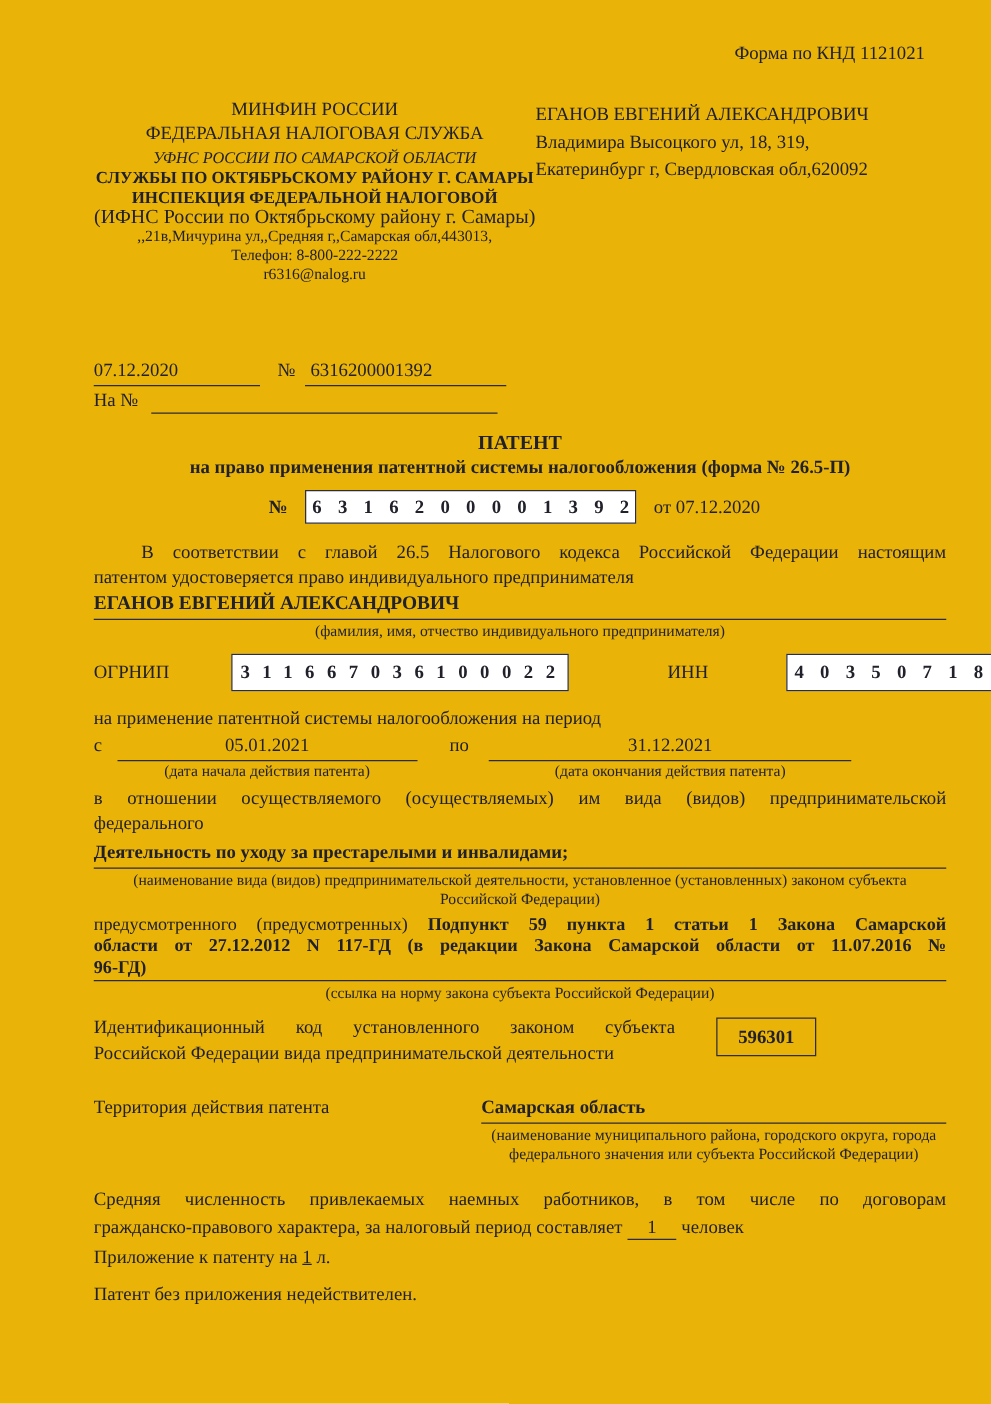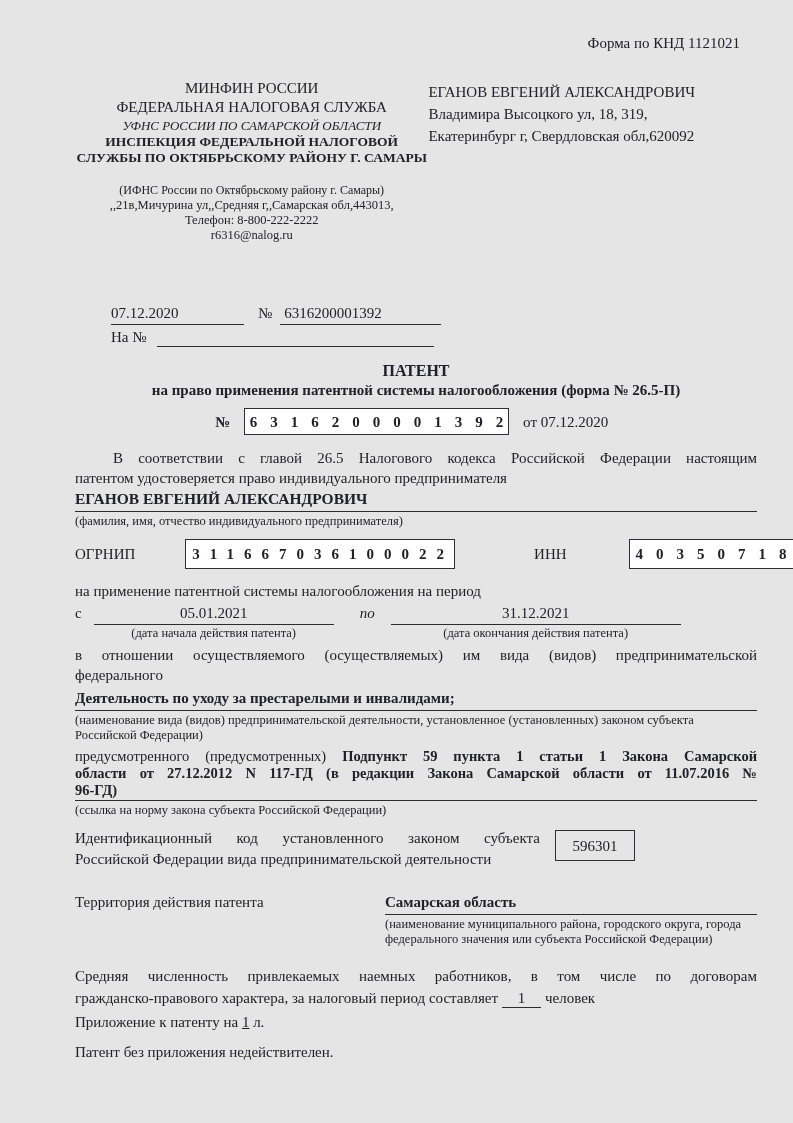--- a/index.html
+++ b/index.html
@@ -1,42 +1,42 @@
 <!DOCTYPE html>
 <html lang="ru"><head>
 <meta charset="utf-8">
 <style>
   html,body{margin:0;padding:0;background:#fff;}
   .page{
     position:relative; width:793px; height:1123px; margin:0 auto;
     box-sizing:border-box; padding:33px 36px 0 75px; overflow:hidden;
-    background:#e5e5e5; color:#21212b;
+    background:#eab308; color:#21212b;
     font-family:"Liberation Serif","DejaVu Serif",serif;
     font-size:15px; line-height:20px;
   }
   .b{font-weight:700;}
-  .center{text-align:left;}
+  .center{text-align:center;}
   .caption{font-size:12.5px; line-height:15px; color:#23232d;}
   .stretch{text-align:justify; text-align-last:justify;}
 
   
   .knd{text-align:right; margin-right:17px; font-size:15px;}
 
   
   .header-row{display:flex; margin-top:26px;}
   .org{width:355px; text-align:center;}
   .org-l1{font-size:15px; line-height:19px;}
   .org-l3{font-size:13px; line-height:17px;font-style:italic;}
   .org-b{font-size:13.5px; line-height:16px; font-weight:700;}
-  .org-s{font-size:12px; line-height:16px;margin-top:16px;}
+  .org-s{font-size:16px; line-height:16px;}
   .org-a{font-size:12.5px; line-height:15px;}
   .recipient{width:330px; font-size:15px; line-height:22px; padding-top:2px;}
 
   
-  .ref{margin-top:60px;margin-left:36px;}
+  .ref{margin-top:60px;}
   .ref-r1{display:flex; align-items:baseline;}
   .ref-date{display:inline-block; width:133px; border-bottom:1px solid #2b2b33; padding-bottom:1px;}
   .ref-no{margin-left:14px;}
   .ref-num{display:inline-block; width:157px; border-bottom:1px solid #2b2b33; margin-left:8px; padding-bottom:1px; padding-left:4px;}
   .ref-r2{display:flex; align-items:flex-end; margin-top:2px;}
   .ref-blank{display:inline-block; width:277px; border-bottom:1px solid #2b2b33; margin-left:10px; height:17px;}
 
   
   .title{text-align:center; font-weight:700; font-size:16px; margin-top:14px; line-height:20px;}
   .subtitle{text-align:center; font-weight:700; font-size:15px; line-height:19px;}
@@ -60,40 +60,40 @@
   .code-label{flex:0 0 auto;}
   .ogrnip-box{width:275px; height:30px; margin-left:6px; letter-spacing:10px; padding-left:6px; box-sizing:border-box;}
   .inn-label{margin-left:35px;}
   .inn-box{width:247px; height:30px; margin-left:18px; letter-spacing:13px; padding-left:13px; box-sizing:border-box;}
 
   
   .period-intro{margin-top:12px;}
   .period{display:flex; align-items:flex-start; margin-top:2px;}
   .p-cell{display:inline-flex; flex-direction:column; text-align:center;}
   .c1{width:240px; margin-left:12px;}
-  .p-to{margin-left:26px;font-style:italic;}
+  .p-to{margin-left:26px;}
   .c2{width:290px; margin-left:16px;}
   .p-date{border-bottom:1px solid #2b2b33; padding-bottom:1px;}
   .p-cap{margin-top:1px;}
 
   
   .actintro{margin-top:4px; line-height:20px;}
   .activity{font-weight:700; border-bottom:1.6px solid #2b2b33; padding-bottom:2px; margin-top:3px;}
   .act-cap{margin-top:2px;}
 
   
   .law{margin-top:5px; font-size:14.5px; line-height:17px; border-bottom:1.6px solid #2b2b33; padding-bottom:1px;}
   .law-cap{margin-top:2px;}
 
   
   .idrow{display:flex; align-items:flex-start; margin-top:10px;}
   .idlabel{width:465px; line-height:21px;}
   .idbox{
     display:inline-flex; align-items:center; justify-content:center;
-    width:78px; height:29px; border:1.6px solid #2e2e36; font-weight:400; margin-left:15px; margin-top:2px;text-align:right;
+    width:78px; height:29px; border:1.6px solid #2e2e36; font-weight:700; margin-left:33px; margin-top:2px;text-align:right;
   }
 
   
   .terr{display:flex; align-items:flex-start; margin-top:22px;}
   .terr-label{width:310px;}
   .terr-wrap{flex:1;}
   .terr-value{font-weight:700; border-bottom:1.6px solid #2b2b33; padding-bottom:2px;}
   .terr-cap{margin-top:2px;}
 
   
@@ -108,22 +108,22 @@
 
 <div class="page">
 
   <div class="knd">Форма по КНД 1121021</div>
 
   <div class="header-row">
     <div class="org">
       <div class="org-l1">МИНФИН РОССИИ</div>
       <div class="org-l1">ФЕДЕРАЛЬНАЯ НАЛОГОВАЯ СЛУЖБА</div>
       <div class="org-l3">УФНС РОССИИ ПО САМАРСКОЙ ОБЛАСТИ</div>
+      <div class="org-b">СЛУЖБЫ ПО ОКТЯБРЬСКОМУ РАЙОНУ Г. САМАРЫ</div>
       <div class="org-b">ИНСПЕКЦИЯ ФЕДЕРАЛЬНОЙ НАЛОГОВОЙ</div>
-      <div class="org-b">СЛУЖБЫ ПО ОКТЯБРЬСКОМУ РАЙОНУ Г. САМАРЫ</div>
       <div class="org-s">(ИФНС России по Октябрьскому району г. Самары)</div>
       <div class="org-a">,,21в,Мичурина ул,,Средняя г,,Самарская обл,443013,</div>
       <div class="org-a">Телефон: 8-800-222-2222</div>
       <div class="org-a">r6316@nalog.ru</div>
     </div>
     <div class="recipient">
       <div>ЕГАНОВ ЕВГЕНИЙ АЛЕКСАНДРОВИЧ</div>
       <div>Владимира Высоцкого ул, 18, 319,</div>
       <div>Екатеринбург г, Свердловская обл,620092</div>
     </div>

